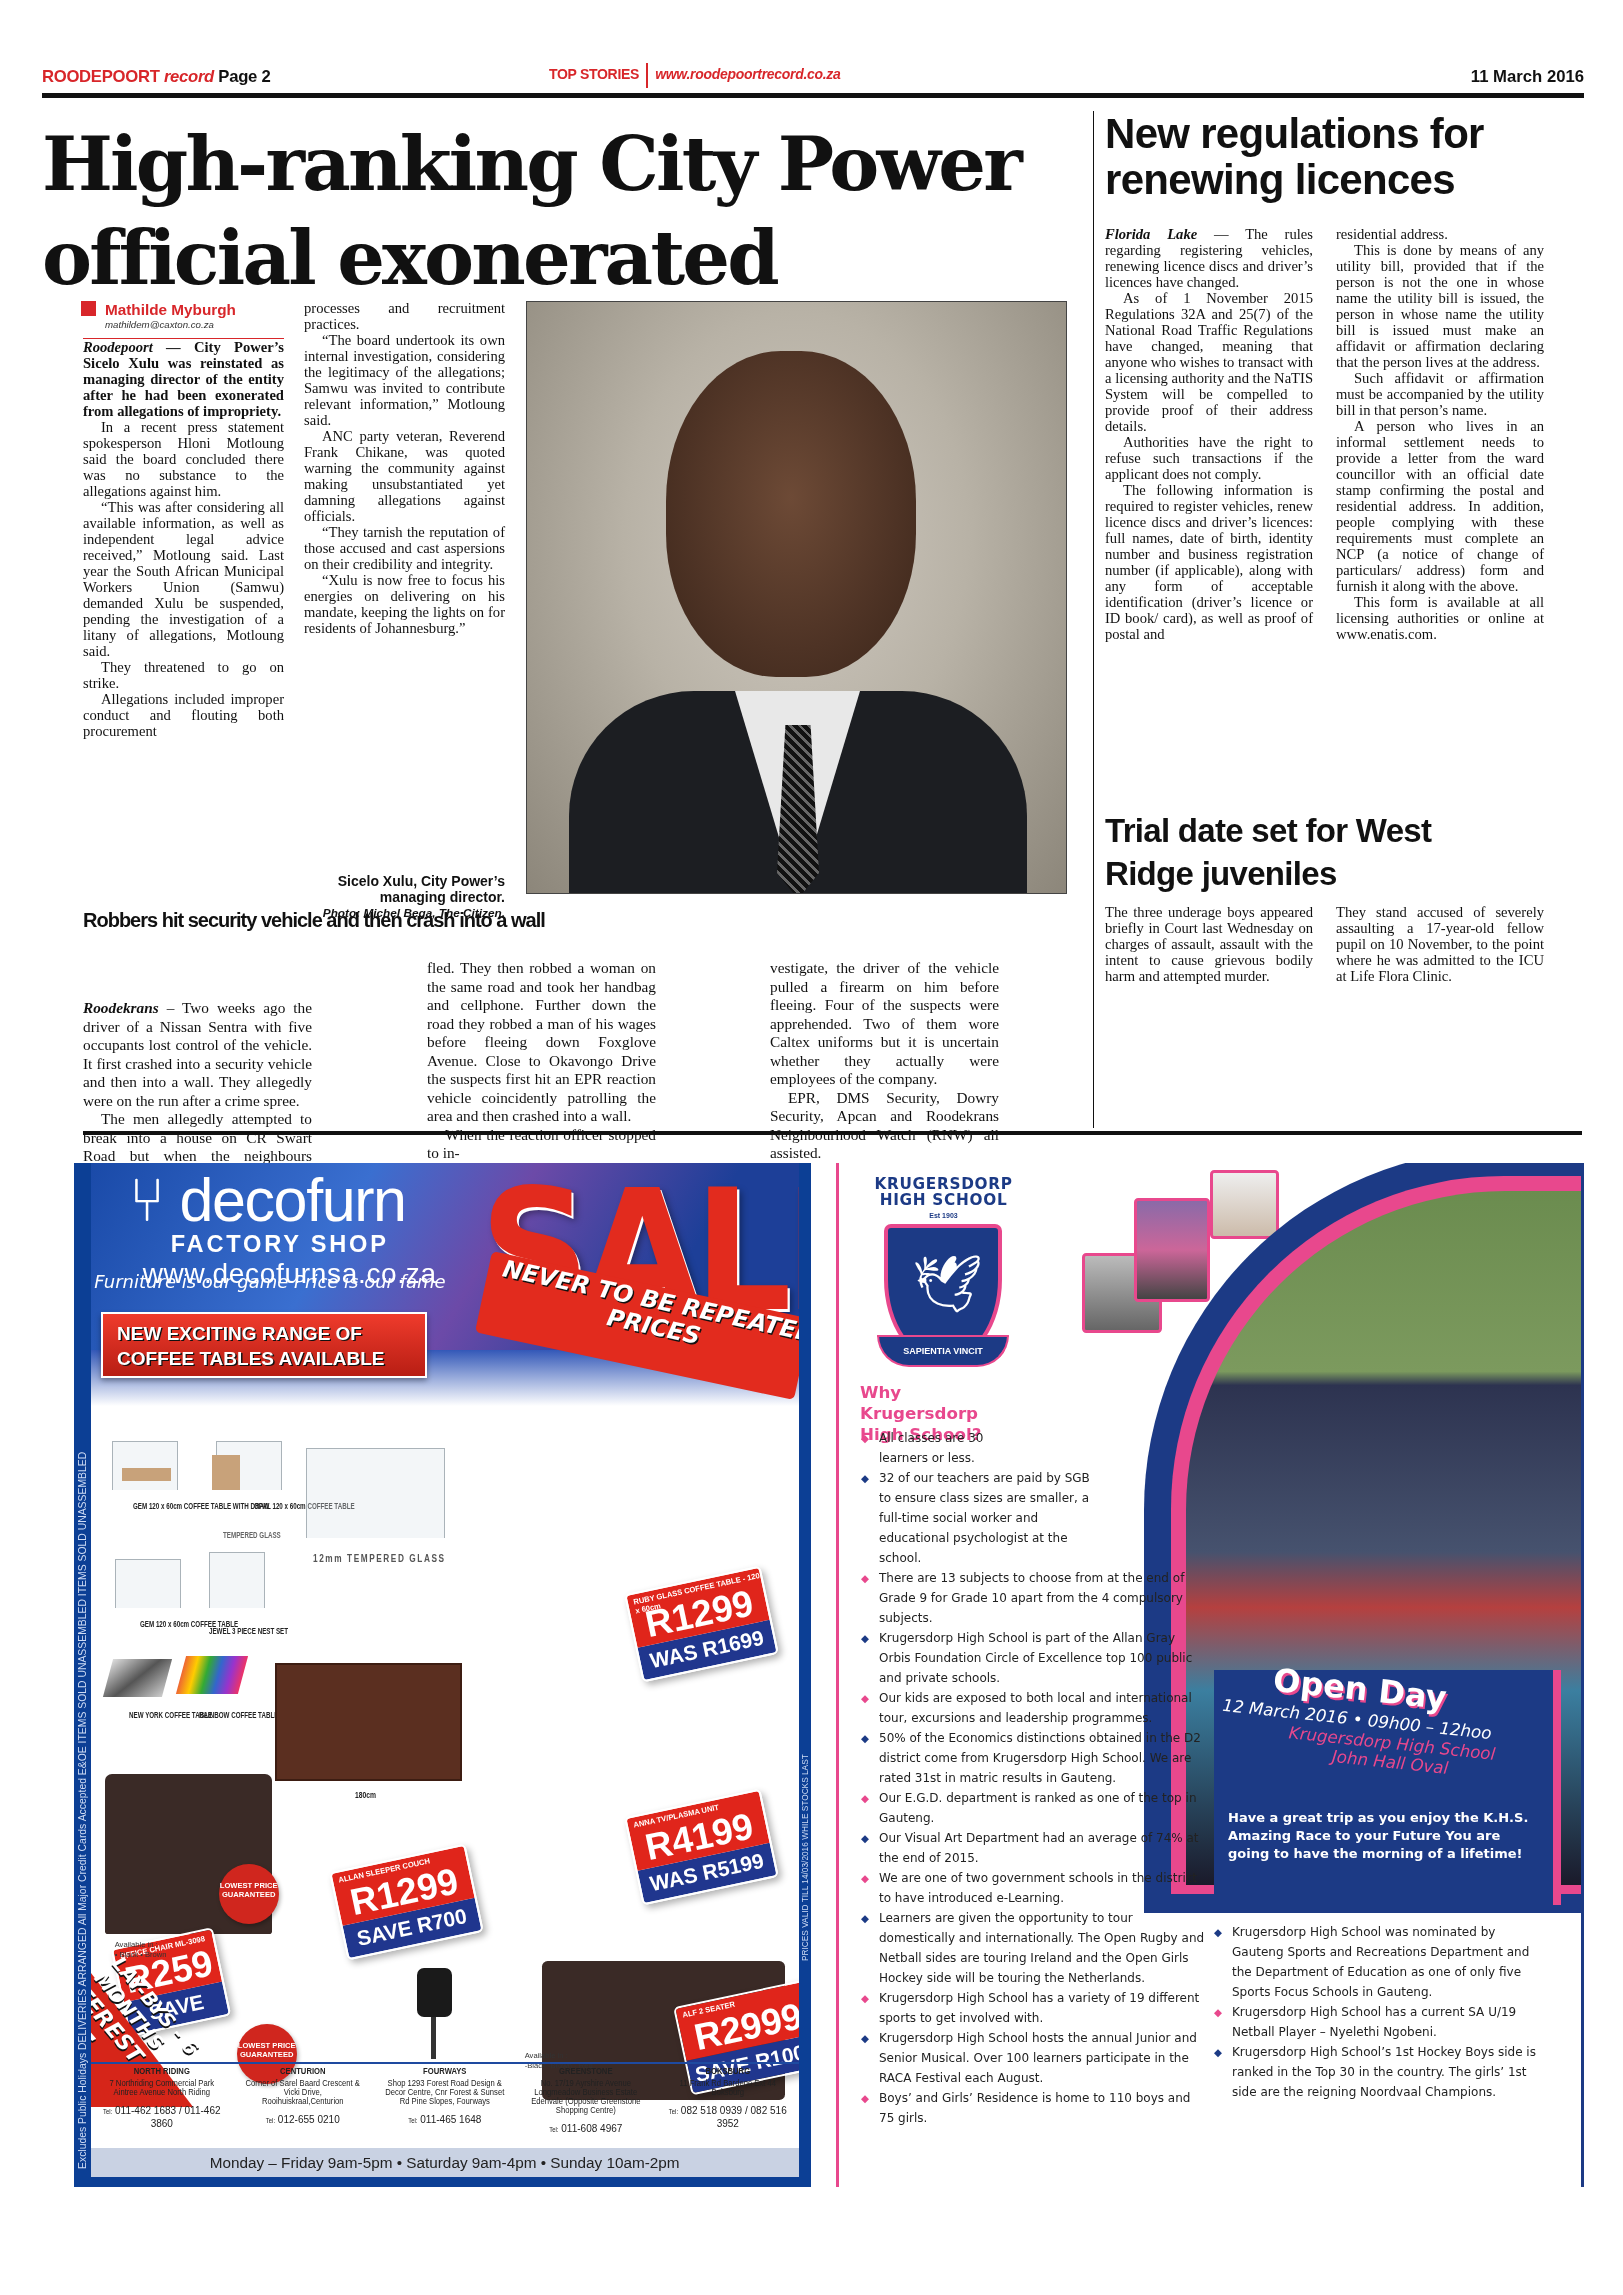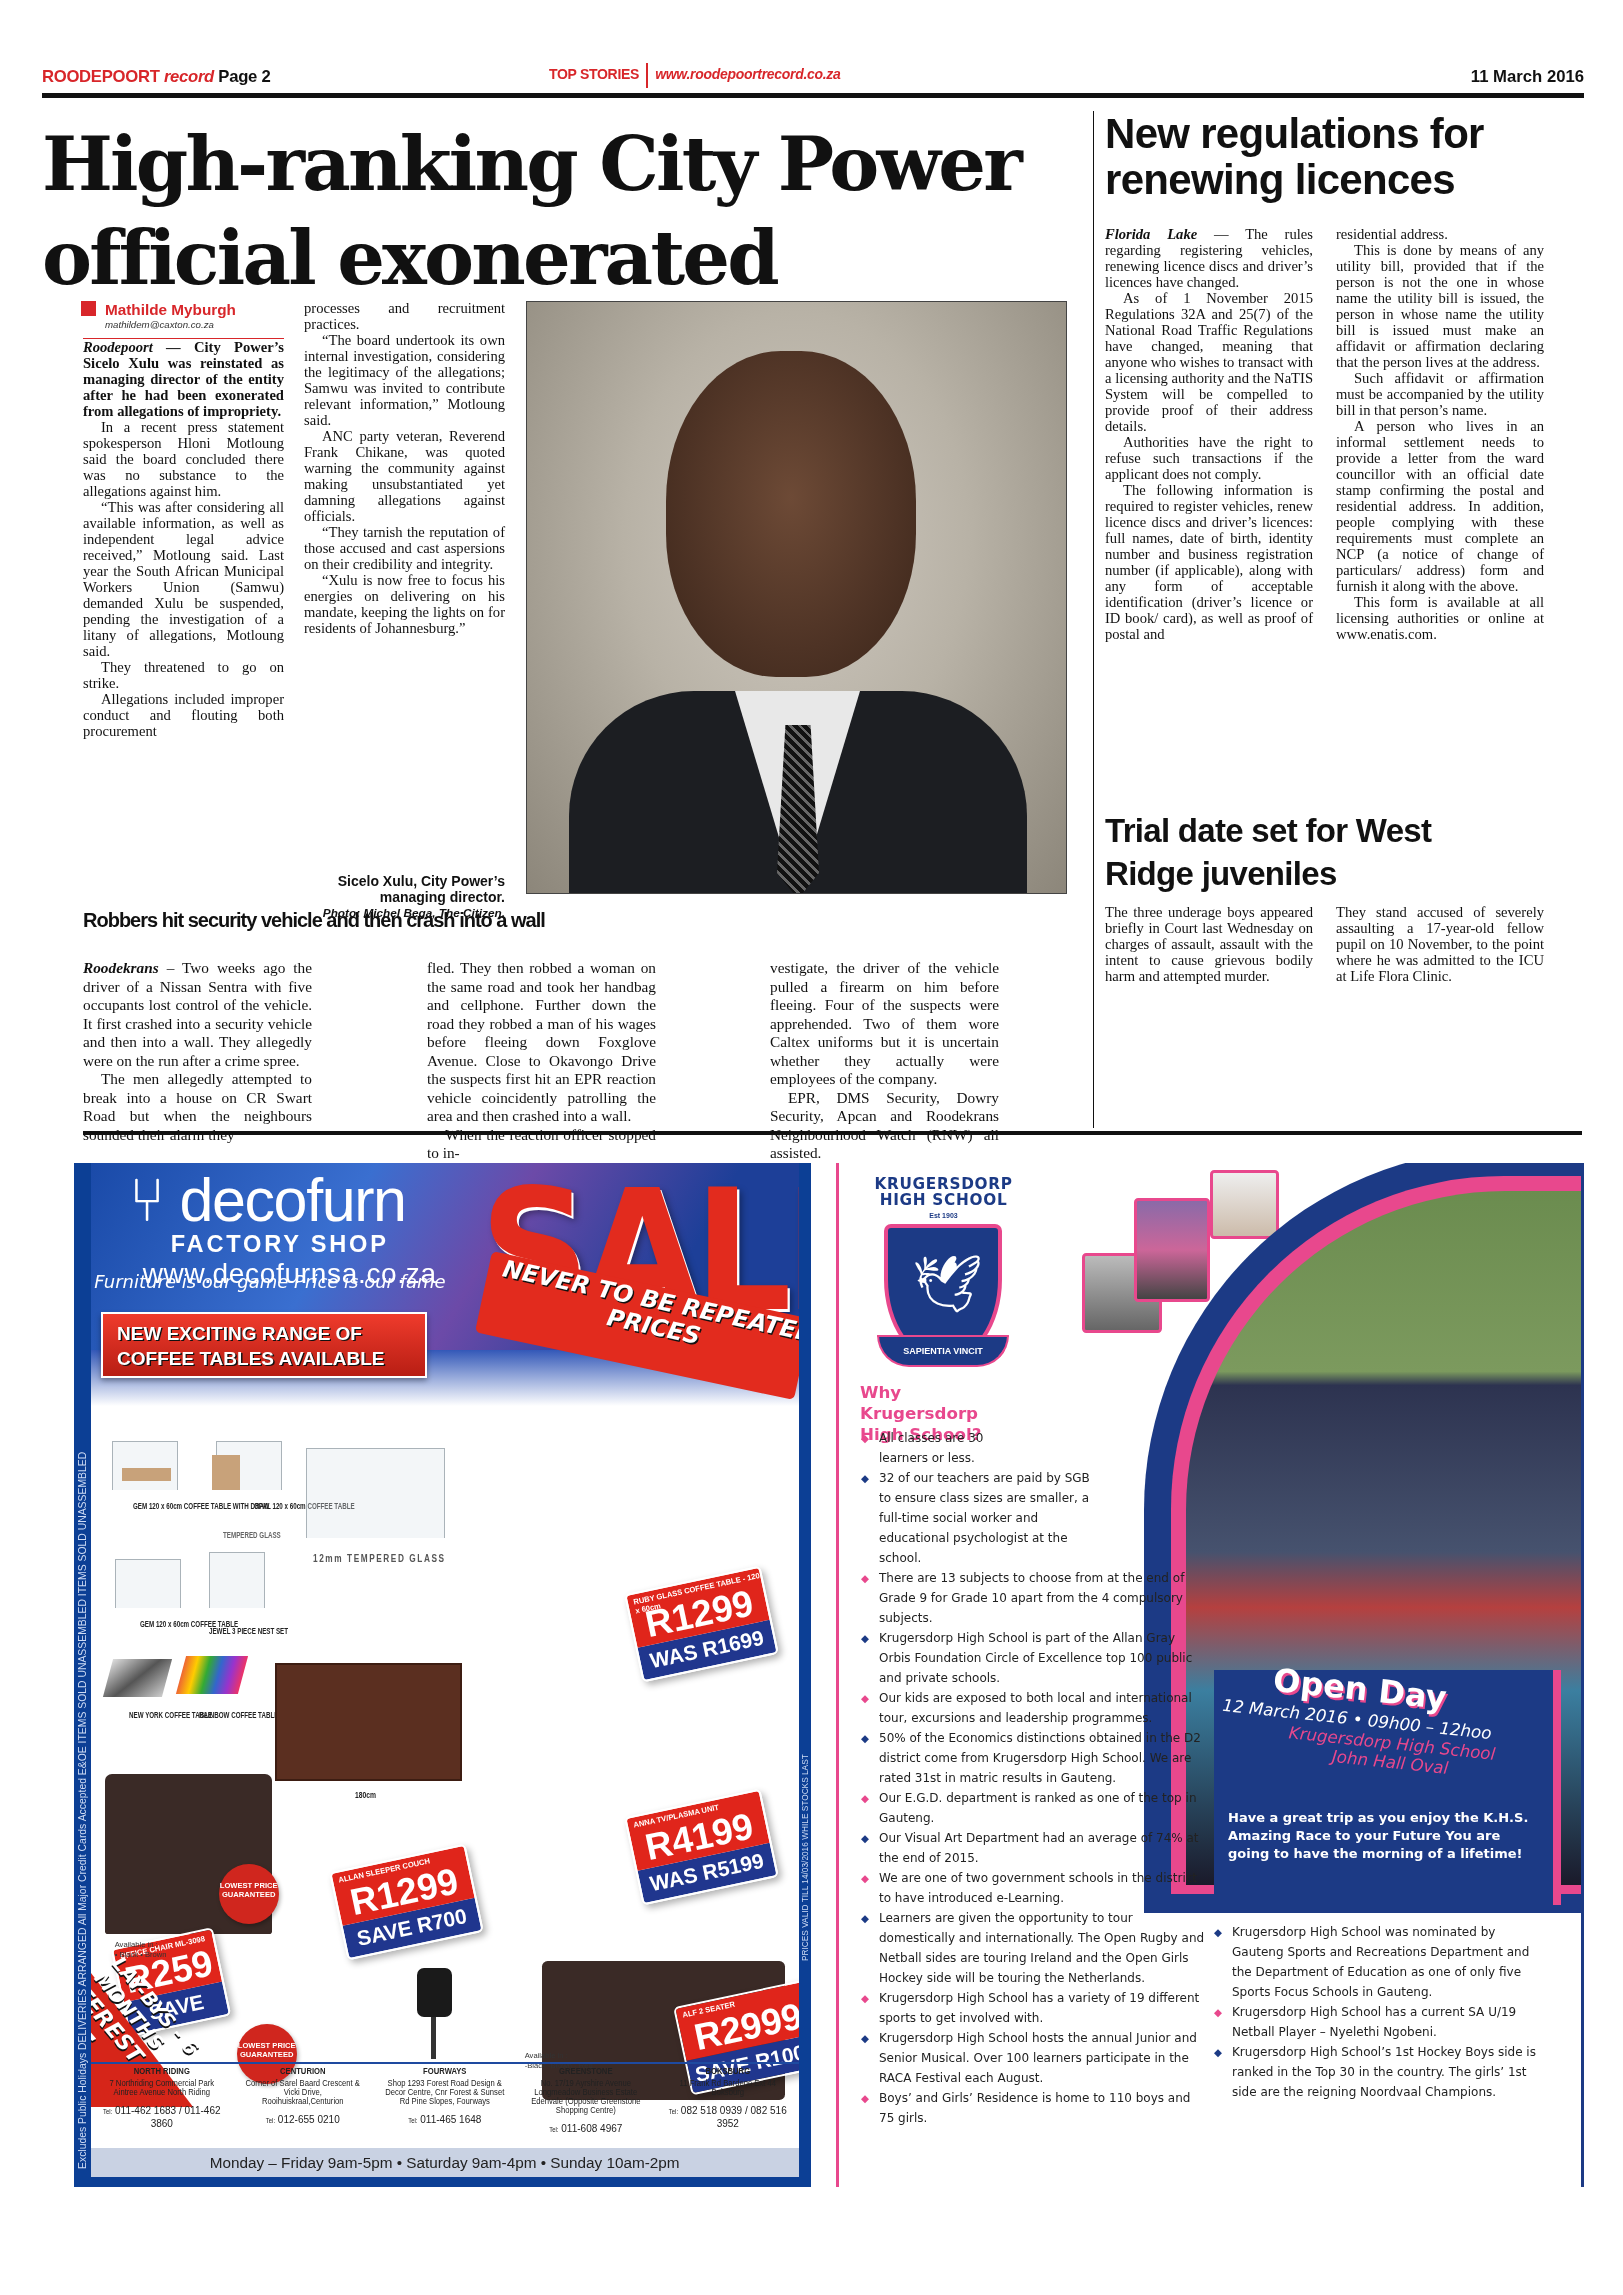--- a/index.html
+++ b/index.html
@@ -44,21 +44,21 @@
   .reg-head { left: 1105px; top: 111px; width: 472px; font-family: "Liberation Sans", sans-serif; font-size: 42px; line-height: 46px; letter-spacing: -0.7px; }
   .reg-col1 { left: 1105px; top: 226px; width: 208px; }
   .reg-col2 { left: 1336px; top: 226px; width: 208px; }
   .trial-head { left: 1105px; top: 809px; width: 389px; font-family: "Liberation Sans", sans-serif; font-size: 33px; line-height: 43px; letter-spacing: -0.7px; }
   .trial-col1 { left: 1105px; top: 904px; width: 208px; }
   .trial-col2 { left: 1336px; top: 904px; width: 208px; }
 
   
   .rob-head { left: 83px; top: 909px; width: 1000px; font-family: "Liberation Sans", sans-serif; font-size: 20px; letter-spacing: -1px; }
   .rob-col { top: 959px; width: 229px; font-size: 15.3px; line-height: 18.5px; }
-  .rob1 { left: 83px; } .rob2 { left: 427px; } .rob3 { left: 770px; }
+  .rob1 { left: 83px; margin-top: 40px; } .rob2 { left: 427px; } .rob3 { left: 770px; }
   .hrule { left: 83px; top: 1131px; width: 1499px; height: 4.2px; background: #111; }
 
   
   .ad1 { left: 74px; top: 1163px; width: 737px; height: 1024px; background: #0c3f95; }
   .ad1-inner { position: absolute; left: 16.7px; top: 0; right: 12.5px; bottom: 9.7px; background: #fff; overflow: hidden; }
   .ad1-top { position: absolute; left: 0; top: 0; width: 100%; height: 187px; background: linear-gradient(120deg, #1a4aa8 0%, #3a6fd0 35%, #6c4aa8 55%, #1d3f98 80%); }
   .ad1-top-fade { position: absolute; left: 0; top: 187px; width: 100%; height: 56px; background: linear-gradient(#3358b8, #ffffff); }
   .ad1-logo { position: absolute; left: 38px; top: 5.6px; font-family: "Liberation Sans", sans-serif; color: #fff; }
   .ad1-logo .brand { font-size: 61px; line-height: 62px; letter-spacing: -1.4px; }
   .ad1-logo .fs { font-weight: bold; font-size: 23.6px; letter-spacing: 2.8px; margin-left: 42px; }

